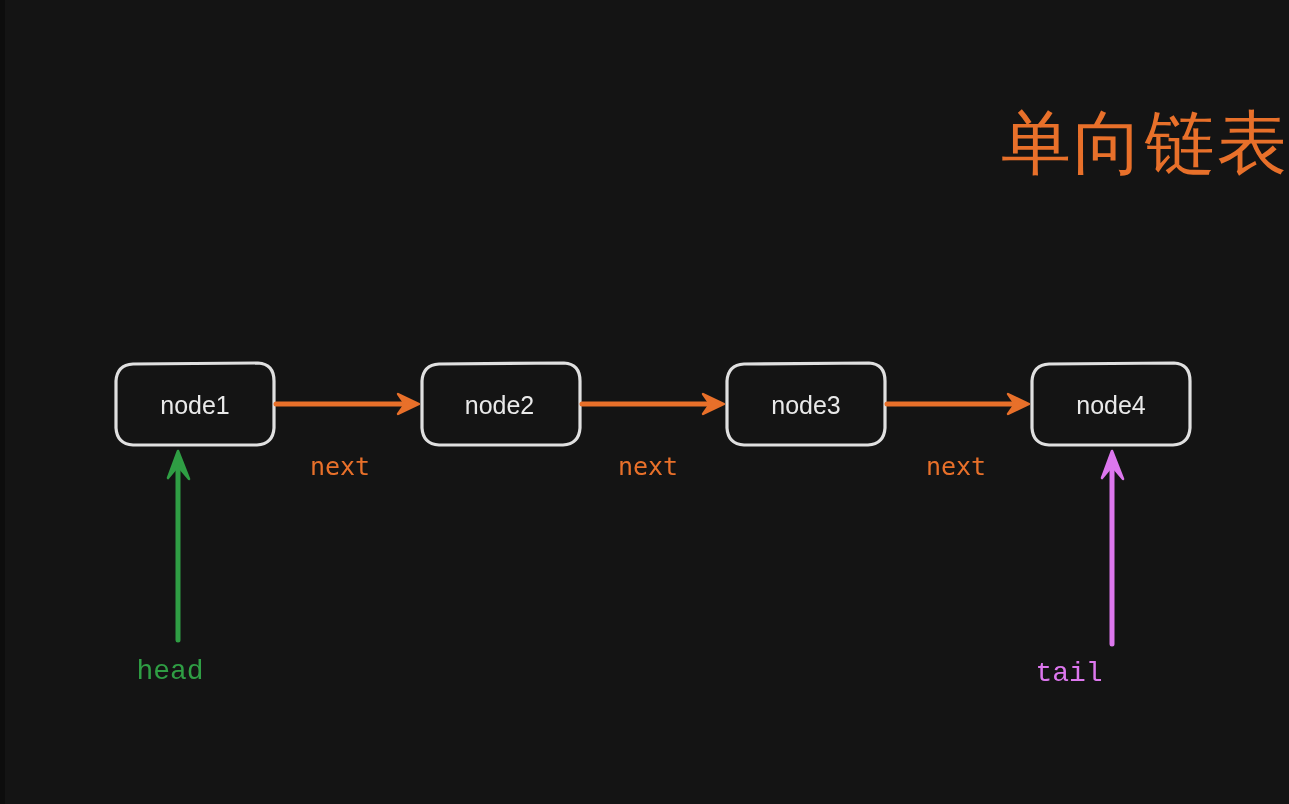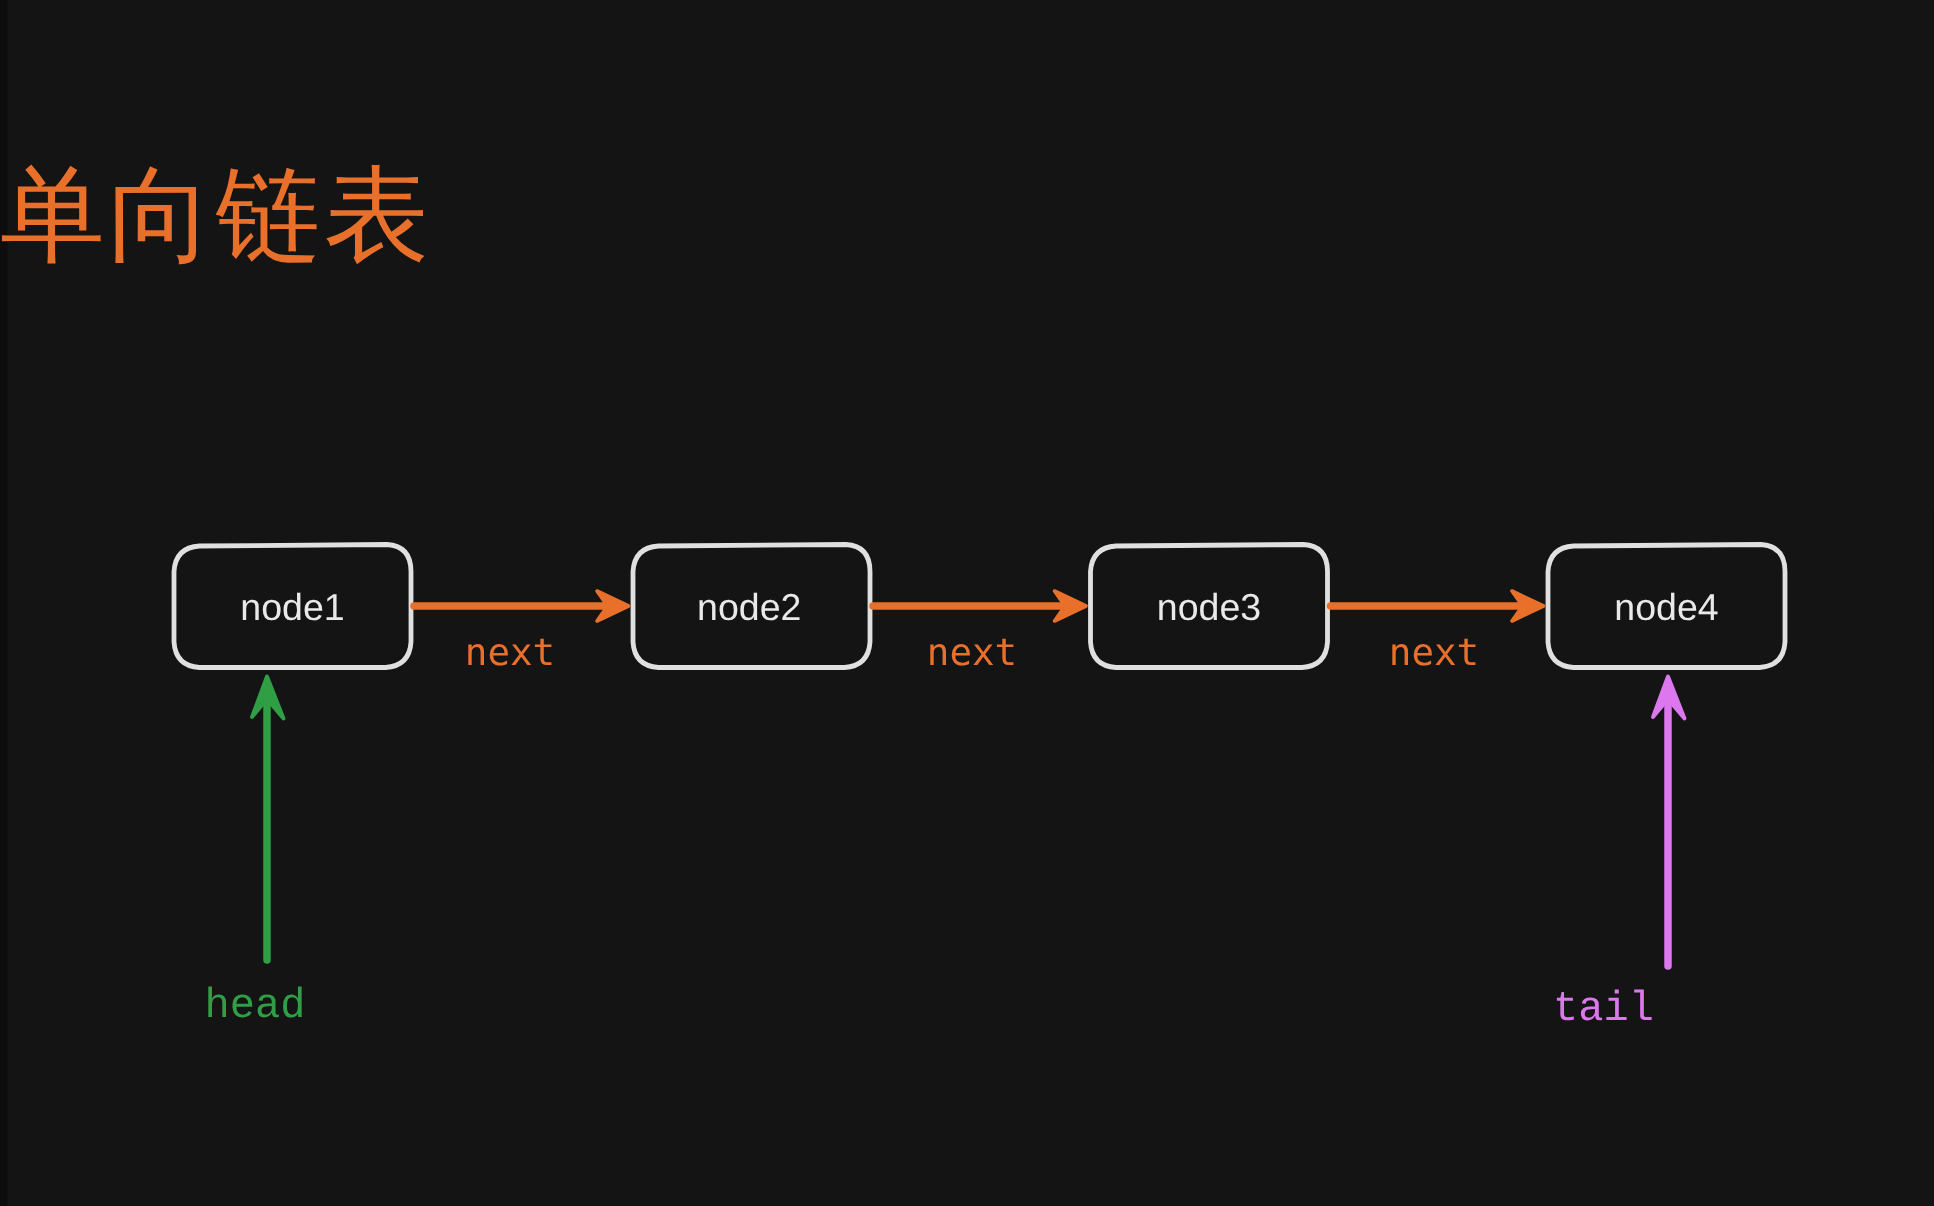--- a/index.html
+++ b/index.html
@@ -20,21 +20,21 @@
     position: absolute;
     left: 0; top: 0;
     width: 5px; height: 804px;
     background: #0d0d0d;
   }
   #title {
     position: absolute;
     left: 0;
     top: 103px;
     width: 1289px;
-    text-align: left;
+    text-align: right;
     color: #e8702a;
     font-size: 70px;
     line-height: 80px;
     letter-spacing: 2px;
     font-family: "DejaVu Sans", sans-serif;
     white-space: nowrap;
   }
   #diagram {
     position: absolute;
     left: 0; top: 0;
@@ -48,20 +48,21 @@
     text-align: center;
     white-space: nowrap;
   }
   .next-label {
     position: absolute;
     color: #e8702a;
     font-size: 25px;
     font-family: "DejaVu Sans Mono", monospace;
     text-align: center;
     white-space: nowrap;
+    margin-top: 32px;
   }
   .ptr-label {
     position: absolute;
     font-size: 28px;
     font-family: Liberation Mono, monospace;
     text-align: center;
     white-space: nowrap;
   }
   .ptr-label.head { color: #2f9e44; }
   .ptr-label.tail { color: #dd77ee; }

